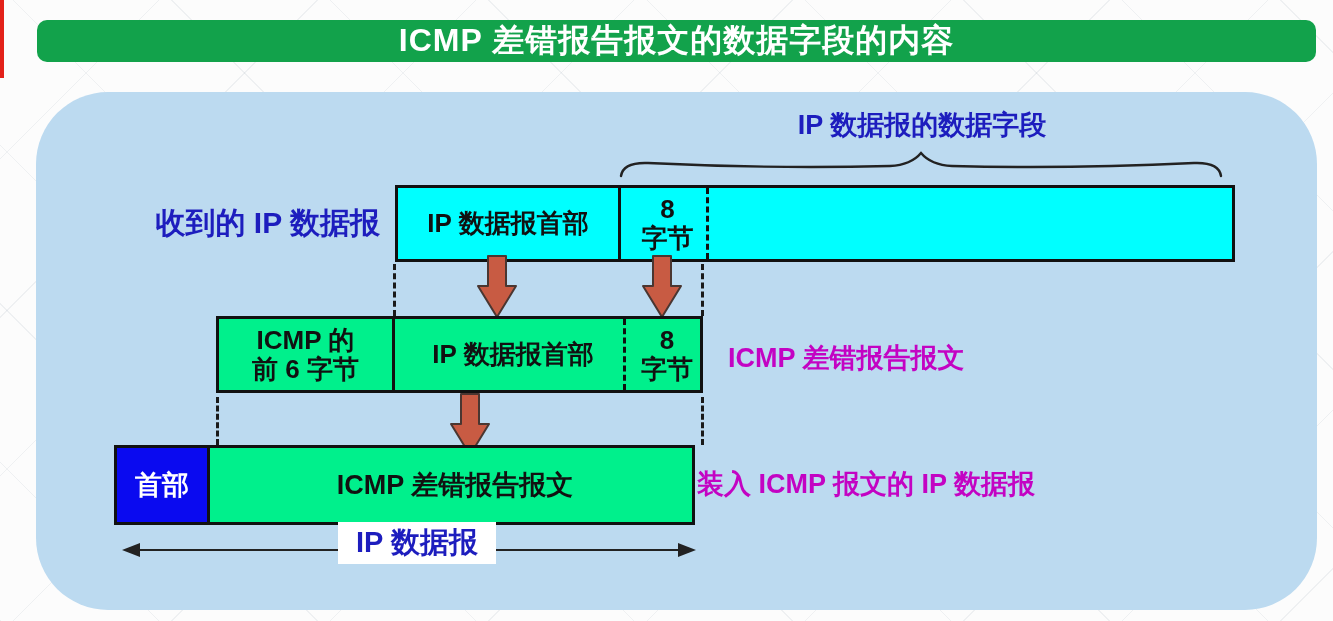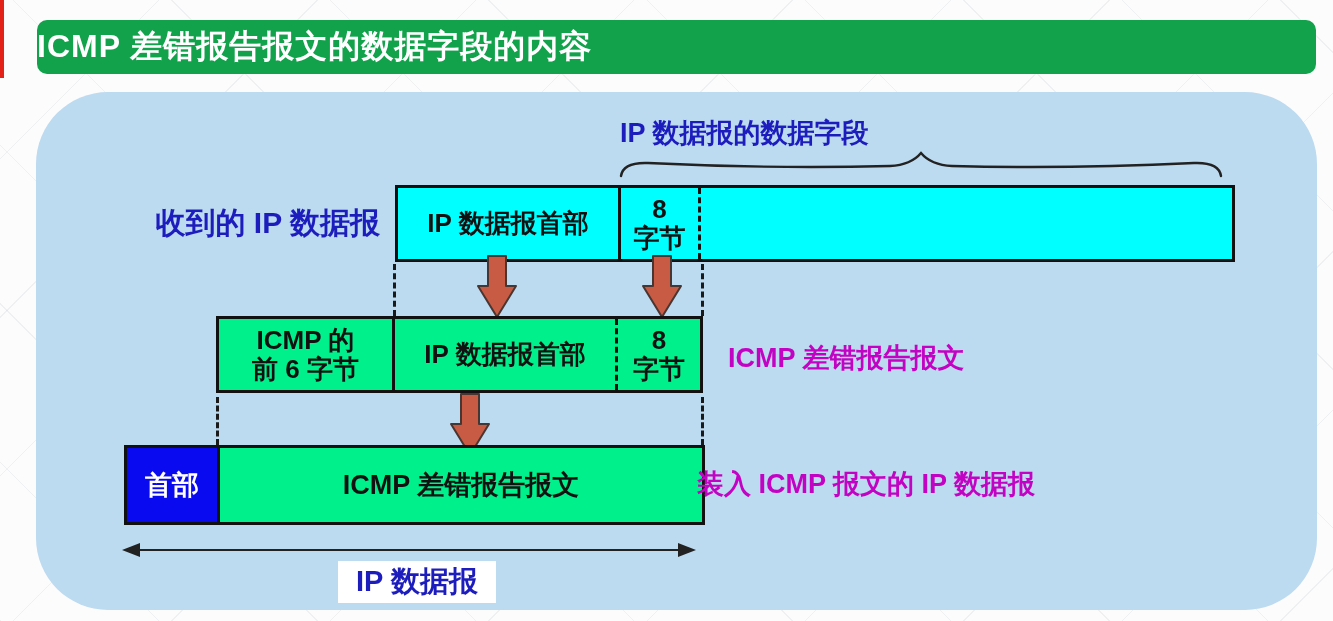--- a/index.html
+++ b/index.html
@@ -6,64 +6,64 @@
   .canvas{
     position:relative;width:1333px;height:621px;overflow:hidden;
     font-family:"Liberation Sans","DejaVu Sans",sans-serif;
     background-color:#fcfcfc;
     background-image:
       repeating-linear-gradient(45deg, rgba(140,155,170,0.12) 0px, rgba(140,155,170,0.12) 1px, transparent 1px, transparent 112px),
       repeating-linear-gradient(135deg, rgba(140,155,170,0.12) 0px, rgba(140,155,170,0.12) 1px, transparent 1px, transparent 112px);
   }
   .edge-strip{position:absolute;left:0;top:0;width:4px;height:78px;background:#e32119;}
   .title-bar{
-    position:absolute;left:37px;top:20px;width:1279px;height:54px;
+    position:absolute;left:37px;top:20px;width:1279px;height:42px;
     background:#12a24b;border-radius:10px;
-    display:flex;align-items:center;justify-content:flex-start;
+    display:flex;align-items:center;justify-content:center;
   }
   .title-bar span{color:#ffffff;font-size:32px;font-weight:bold;letter-spacing:1px;}
   .panel{
     position:absolute;left:36px;top:92px;width:1281px;height:518px;
     background:#bcdaf0;border-radius:72px;
   }
   .lbl{position:absolute;font-weight:bold;white-space:nowrap;}
   .lbl-blue{color:#1d1dbe;}
   .lbl-magenta{color:#c303c3;}
-  .brace-label{left:620px;top:116px;width:604px;text-align:left;font-size:27px;line-height:34px;}
+  .brace-label{left:620px;top:108px;width:604px;text-align:center;font-size:27px;line-height:34px;}
   .row1-label{left:130px;top:207px;width:250px;text-align:right;font-size:30px;line-height:32px;}
   .row2-label{left:728px;top:342px;font-size:27px;line-height:32px;}
   .row3-label{left:697px;top:468px;font-size:27px;line-height:32px;}
 
-  .bar{position:absolute;display:flex;border:3px solid #111;box-sizing:border-box;}
+  .bar{position:absolute;display:flex;border:3px solid #111;box-sizing:border-box;gap:8px;}
   .cell{
     display:flex;flex-direction:column;align-items:center;justify-content:center;
     font-weight:bold;color:#111;font-size:26px;line-height:29px;text-align:center;
     box-sizing:border-box;white-space:nowrap;
   }
   .row1{left:395px;top:185px;width:840px;height:77px;background:#00ffff;}
   .row1 .c1{width:223px;border-right:3px solid #111;}
   .row1 .c2{width:80px;border-right:3px dashed #111;}
   .row1 .c3{flex:1;}
   .row2{left:216px;top:316px;width:487px;height:77px;background:#00f08c;}
   .row2 .c1{width:176px;border-right:3px solid #111;align-items:center;}
   .row2 .c2{width:223px;border-right:3px dashed #111;}
   .row2 .c3{flex:1;}
-  .row3{left:124px;top:445px;width:581px;height:80px;background:#00f08c;}
+  .row3{left:114px;top:445px;width:581px;height:80px;background:#00f08c;}
   .row3 .c1{width:93px;border-right:3px solid #111;background:#0a0af0;color:#ffffff;font-size:27px;}
   .row3 .c2{flex:1;font-size:27px;}
 
   .proj{position:absolute;width:0;border-left:3px dashed #1a1a1a;}
   .proj.d1{left:393px;top:264px;height:52px;}
   .proj.d2{left:701px;top:264px;height:52px;}
   .proj.d3{left:216px;top:397px;height:48px;}
   .proj.d4{left:701px;top:397px;height:48px;}
 
   .svg-abs{position:absolute;}
   .caption-box{
-    position:absolute;left:338px;top:561px;width:158px;height:42px;background:#ffffff;
+    position:absolute;left:338px;top:522px;width:158px;height:42px;background:#ffffff;
     display:flex;align-items:center;justify-content:center;z-index:3;
   }
   .caption-box span{color:#1d1dbe;font-weight:bold;font-size:29px;}
 </style>
 </head>
 <body>
 
 <div class="canvas">
 
   <div class="edge-strip"></div>

